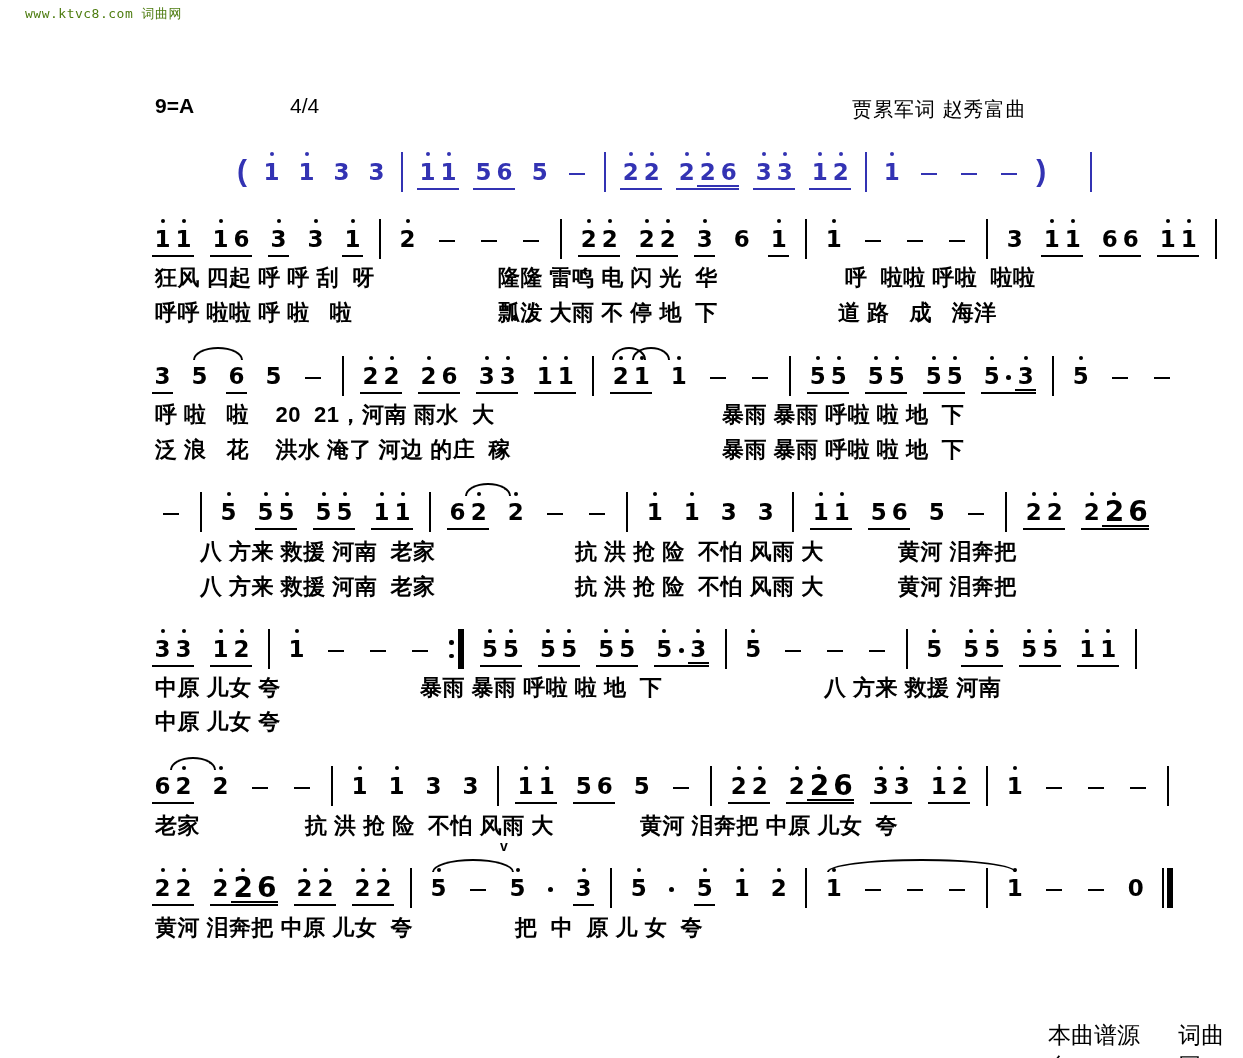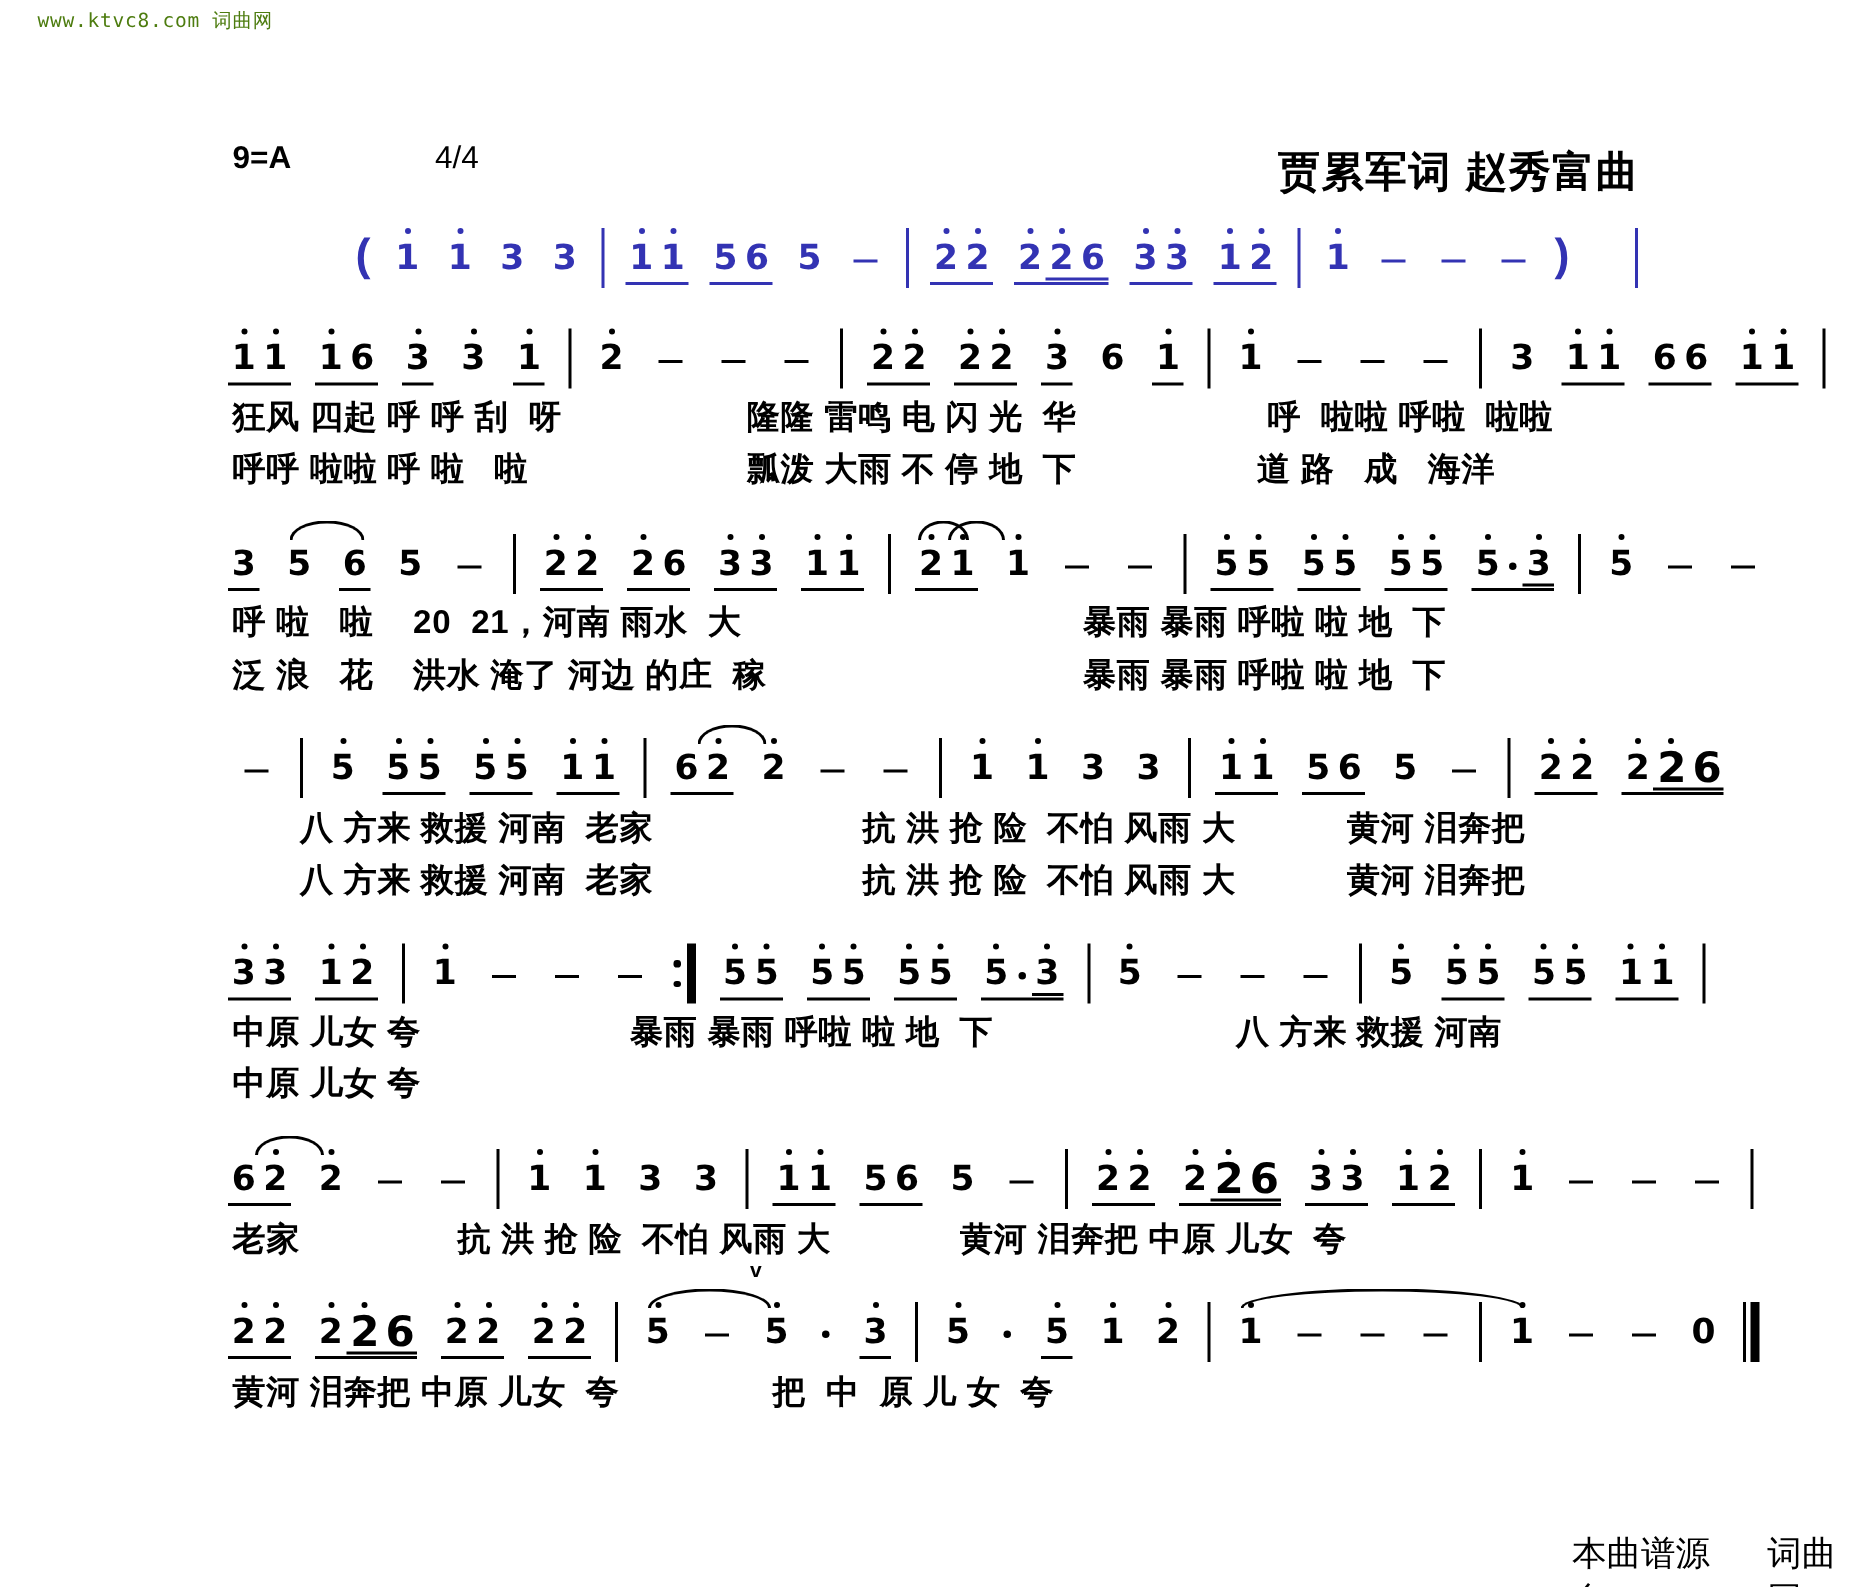--- a/index.html
+++ b/index.html
@@ -6,21 +6,21 @@
   #page{position:relative;width:1243px;height:1058px;background:#ffffff;color:#000;
         font-family:"Liberation Sans",sans-serif;overflow:hidden}
 
   .watermark{position:absolute;left:25px;top:5px;font-family:"DejaVu Sans Mono",monospace;
              font-size:13px;letter-spacing:.5px}
   .title{position:absolute;left:0;right:0;top:24px;text-align:center;
          font-family:"DejaVu Serif",serif;font-style:italic;font-weight:bold;
          font-size:44px;letter-spacing:10px}
   .keysig{position:absolute;left:155px;top:94px;font-size:21px;font-weight:bold}
   .timesig{position:absolute;left:290px;top:94px;font-size:21px;font-weight:normal}
-  .credits{position:absolute;left:852px;top:96px;font-size:28px;font-weight:bold;letter-spacing:1px}
+  .credits{position:absolute;left:852px;top:96px;font-size:20px;font-weight:normal;letter-spacing:1px}
 
   
   .nline{position:absolute;display:flex;align-items:flex-end;gap:16px}
   .nline.intro{gap:14px}
   .cell{position:relative;display:inline-flex;align-items:flex-end;line-height:26px;
         font-size:23px;font-weight:bold;font-family:"DejaVu Sans",sans-serif}
   .cell.u1::after{content:"";position:absolute;left:0;right:0;bottom:-5px;height:2px;background:currentColor}
   .sub{position:relative;display:inline-flex;align-items:flex-end}
   .sub::after{content:"";position:absolute;left:0;right:0;bottom:-2px;height:2px;background:currentColor}
   .note{position:relative;margin:0 2.5px}

